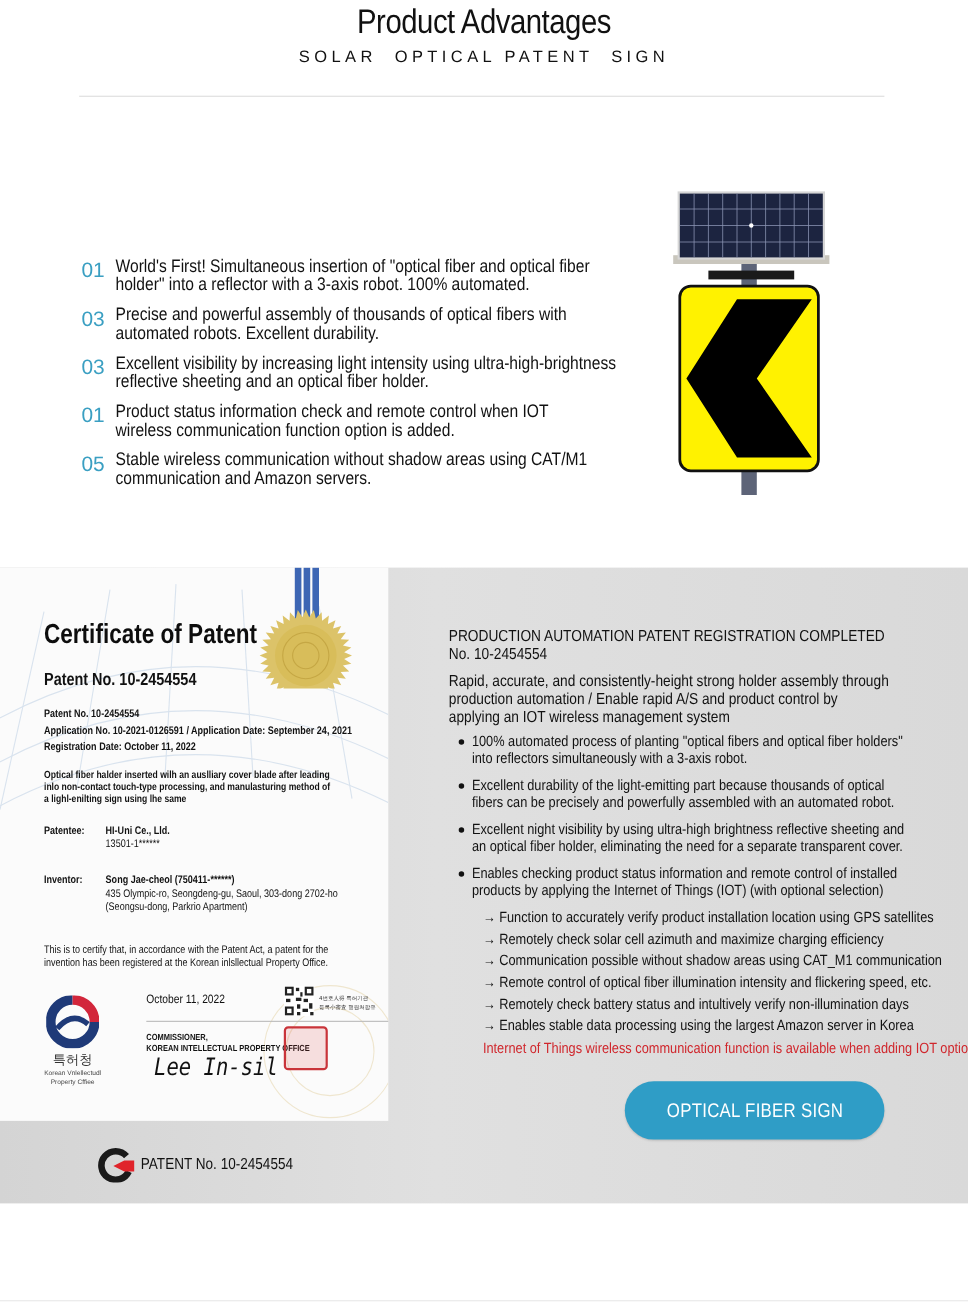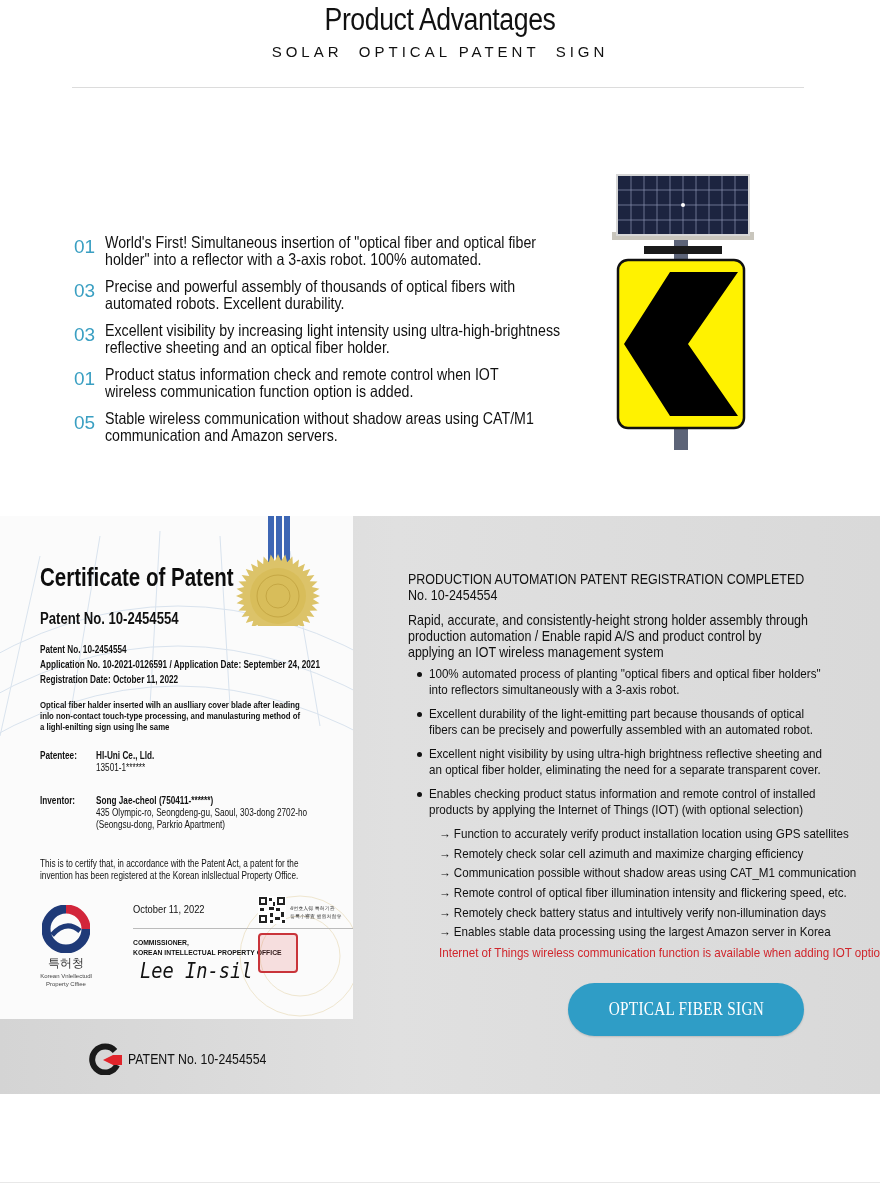--- a/index.html
+++ b/index.html
@@ -63,21 +63,21 @@
   .bullet { position: relative; height: 40px; }
   .bullet-dot { position: absolute; left: 3px; top: 6px; width: 5px; height: 5px; border-radius: 50%; background: #111; }
   .bullet-text { position: absolute; left: 15px; top: 0; font-size: 13.5px; line-height: 16px; color: #111;
     transform: scaleX(0.86); transform-origin: left top; white-space: pre-line; width: 560px; }
   .arrows { position: absolute; left: 439px; top: 826px; width: 480px; }
   .arrow-row { height: 19.7px; font-size: 13.5px; line-height: 16px; color: #111; transform: scaleX(0.86); transform-origin: left top; white-space: nowrap; }
   .iot-note { position: absolute; left: 439px; top: 945px; font-size: 13.5px; line-height: 16px; color: #d0262c;
     transform: scaleX(0.86); transform-origin: left top; white-space: nowrap; }
 
   .cta { position: absolute; left: 568px; top: 983px; width: 236px; height: 53px; border-radius: 27px;
-    background: #2f9dc6; color: #ffffff; border: none; font-family: Liberation Serif, serif;
+    background: #2f9dc6; color: #ffffff; border: none; font-family: Liberation Sans, sans-serif;
     box-shadow: 0 1px 2px rgba(0,0,0,0.15); display: flex; align-items: center; justify-content: center; cursor: pointer; }
   .cta span { display: inline-block; font-size: 18px; transform: scaleX(0.85); letter-spacing: 0.3px; }
 
   .patent-badge { position: absolute; left: 89px; top: 1043px; display: flex; align-items: center; }
   .patent-logo { width: 34px; height: 32px; }
   .patent-text { margin-left: 5px; font-size: 14.5px; color: #111; transform: scaleX(0.85); transform-origin: left center; white-space: nowrap; }
 
   .bottom-line { position: absolute; top: 1182px; left: 0; width: 880px; height: 1px; background: #e8e8e8; }
 </style>
 </head>

